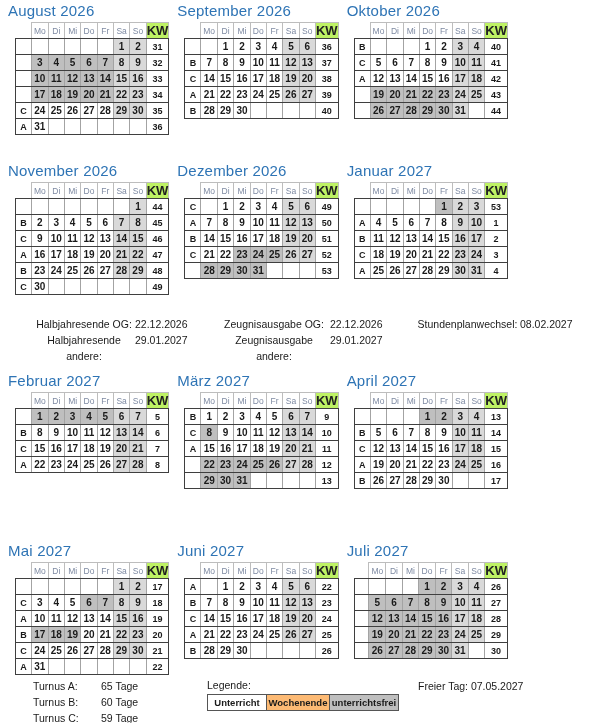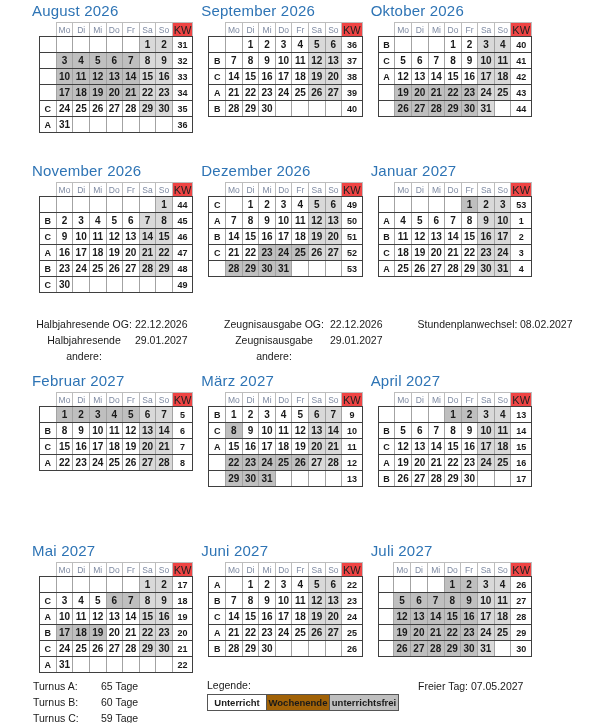--- a/index.html
+++ b/index.html
@@ -1,28 +1,28 @@
 <!DOCTYPE html>
 <html><head>
 <meta charset="utf-8">
 <style>
   html,body{margin:0;padding:0;background:#fff;}
   .page{position:relative;width:600px;height:723px;background:#fff;overflow:hidden;
         font-family:"Liberation Sans",sans-serif;color:#1a1a1a;}
-  .band{position:absolute;left:0;width:508px;display:flex;padding-left:24px;}
+  .band{position:absolute;left:0;width:508px;display:flex;}
   #band1{top:2px;} #band2{top:162px;} #band3{top:372px;} #band4{top:542px;}
   .month{width:200px;}
   .month-title{margin:0 0 3px 8px;font-size:15px;color:#2e74b5;letter-spacing:.2px;}
   table.cal{margin-left:15px;border-collapse:collapse;}
   table.cal td{padding:0;text-align:center;vertical-align:middle;}
   .turnus-h{width:19px;border:none;}
   .day-h{width:17px;height:13px;font-size:8.5px;color:#7e8aa2;
          border:1px solid #bdbdbd;border-bottom-color:#3f3f3f;background:#fff;}
-  .kw-h{width:20px;height:13px;font-size:11px;font-weight:normal;color:#222;
-        border:1px solid #bdbdbd;border-bottom-color:#3f3f3f;background:#ef4444;}
+  .kw-h{width:20px;height:13px;font-size:13px;font-weight:bold;color:#222;
+        border:1px solid #bdbdbd;border-bottom-color:#3f3f3f;background:#bef264;}
   table.cal tbody td{height:15px;border:1px solid #a3a3a3;
         border-top-color:#3f3f3f;border-bottom-color:#3f3f3f;background:#fff;}
   table.cal tbody td:first-child{border-left-color:#3f3f3f;}
   table.cal tbody td:last-child{border-right-color:#3f3f3f;}
   .day-cell{font-size:10px;font-weight:bold;color:#1a1a1a;}
   .turnus-cell{font-size:9px;font-weight:bold;color:#1a1a1a;}
   .kw-cell{font-size:9px;font-weight:bold;color:#1a1a1a;}
   .c-wk{background:#d9d9d9 !important;}
   .c-free{background:#bfbfbf !important;}
   .info-col{position:absolute;top:316px;font-size:10.5px;}
@@ -33,21 +33,21 @@
   #turnus-summary{left:33px;}
   .turnus-line{display:flex;line-height:16px;}
   .turnus-label{display:inline-block;width:68px;}
   #legend{left:207px;}
   .legend-title{line-height:15px;}
   .legend-row{display:flex;margin-top:1px;}
   .legend-cell{display:inline-block;border:1px solid #555;font-size:9.5px;font-weight:bold;
                padding:2px 0;text-align:center;}
   .legend-cell + .legend-cell{border-left:none;}
   .lg-u{width:58px;background:#fff;}
-  .lg-w{width:62px;background:#a16207;}
+  .lg-w{width:62px;background:#fdba74;}
   .lg-f{width:68px;background:#bfbfbf;}
   #notes{left:418px;}
   .note-line{line-height:16px;}
 </style>
 </head>
 <body>
 
 <div class="page">
 
   <div class="band" id="band1">

